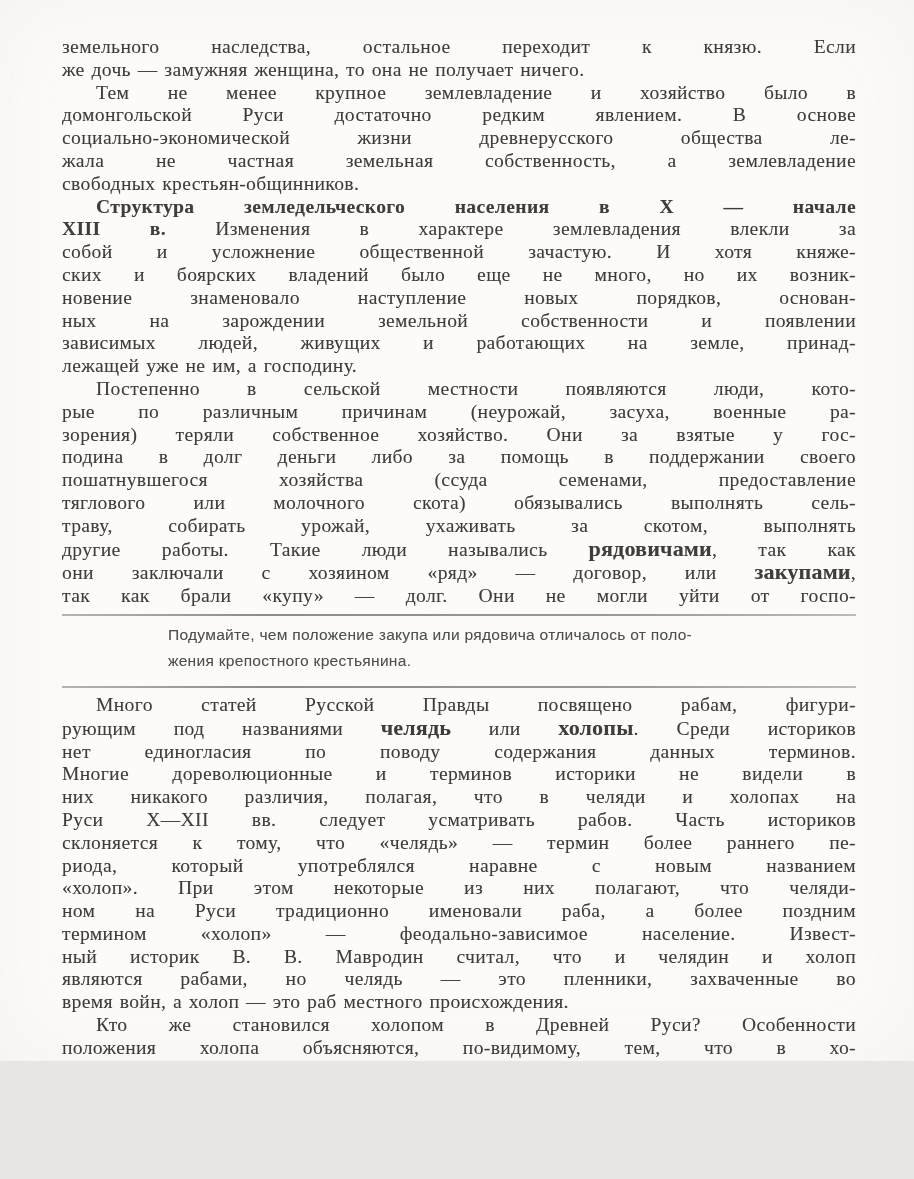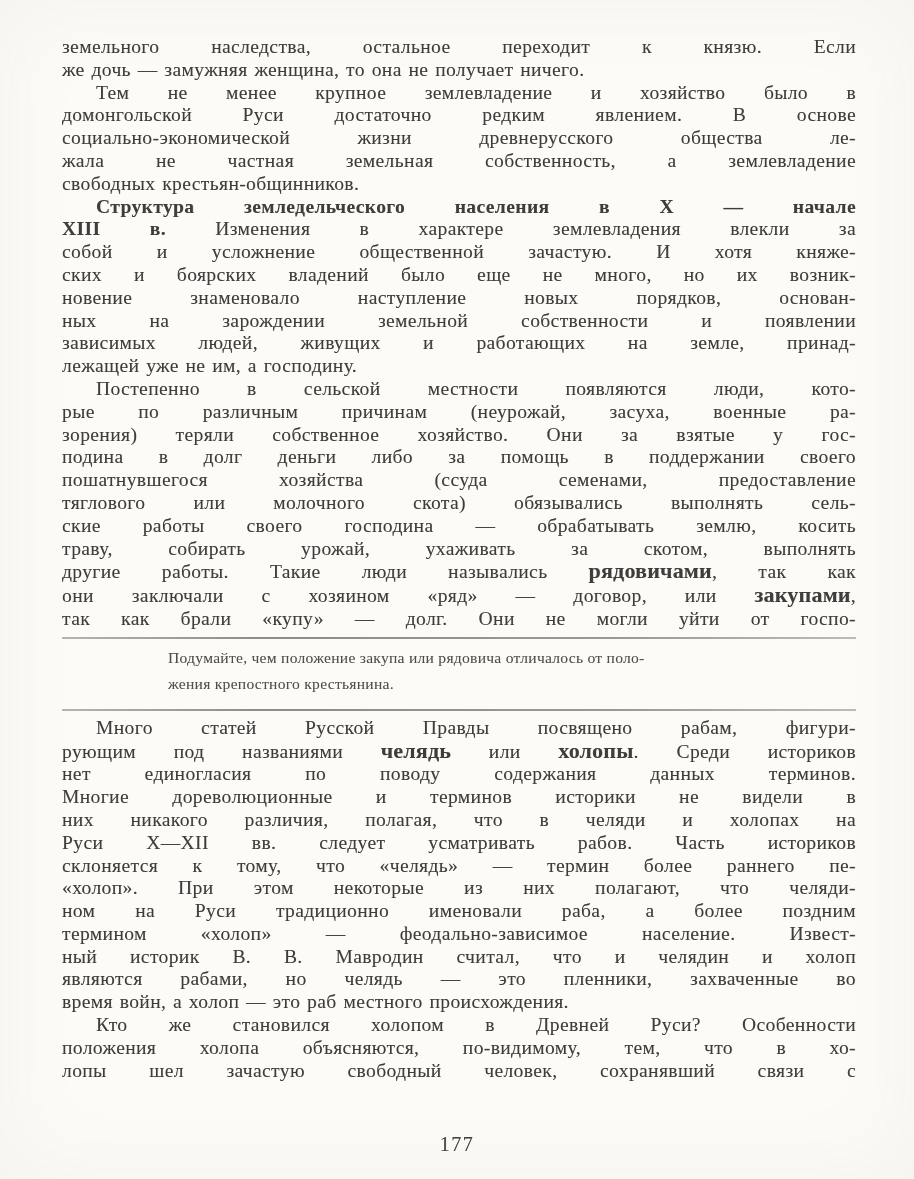--- a/index.html
+++ b/index.html
@@ -1,19 +1,19 @@
 <!DOCTYPE html>
 <html><head>
 <meta charset="utf-8">
 <style>
   html, body { margin: 0; padding: 0; background: #e8e6e2; }
   .page {
     position: relative;
     width: 914px;
-    height: 1179px;
+    height: 1061px;
     margin: 0 auto;
     background: #fcfbf8;
     box-shadow: inset 0 0 90px rgba(120,115,105,0.06);
     overflow: hidden;
     font-family: "Liberation Serif", "DejaVu Serif", serif;
   }
   .text-block {
     position: absolute;
     left: 62px;
     top: 36px;
@@ -41,21 +41,21 @@
     letter-spacing: 0.2px;
   }
   .rule {
     height: 2px;
     background: linear-gradient(to right, #b6b4b1, #8e8c89 25%, #9b9996 70%, #bdbbb8);
     margin: 6px 0;
   }
   .question {
     margin: 4px 0 12px 106px;
     width: 624px;
-    font-family: Liberation Serif, serif;
+    font-family: Liberation Sans, sans-serif;
   }
   .qline {
     font-size: 15.5px;
     line-height: 26px;
     color: #4e4e4c;
     text-align: left;
     letter-spacing: 0.3px;
     text-shadow: 0.2px 0.2px 0.5px rgba(110,110,110,0.3);
   }
   .page-number {
@@ -96,40 +96,40 @@
         <div class="line"><span>зависимых людей, живущих и работающих на земле, принад-</span></div>
         <div class="line end"><span>лежащей уже не им, а господину.</span></div>
       </div>
       <div class="para">
         <div class="line indent"><span>Постепенно в сельской местности появляются люди, кото-</span></div>
         <div class="line"><span>рые по различным причинам (неурожай, засуха, военные ра-</span></div>
         <div class="line"><span>зорения) теряли собственное хозяйство. Они за взятые у гос-</span></div>
         <div class="line"><span>подина в долг деньги либо за помощь в поддержании своего</span></div>
         <div class="line"><span>пошатнувшегося хозяйства (ссуда семенами, предоставление</span></div>
         <div class="line"><span>тяглового или молочного скота) обязывались выполнять сель-</span></div>
-        <div class="line"><span>ские работы своего господина — обрабатывать землю, косить</span></div>
         <div class="line"><span>траву, собирать урожай, ухаживать за скотом, выполнять</span></div>
         <div class="line"><span>другие работы. Такие люди назывались </span><span class="run-term">рядовичами</span><span>, так как</span></div>
         <div class="line"><span>они заключали с хозяином «ряд» — договор, или </span><span class="run-term">закупами</span><span>,</span></div>
         <div class="line"><span>так как брали «купу» — долг. Они не могли уйти от госпо-</span></div>
       </div>
       <div class="rule"></div>
       <div class="question">
         <div class="qline"><span>Подумайте, чем положение закупа или рядовича отличалось от поло-</span></div>
         <div class="qline"><span>жения крепостного крестьянина.</span></div>
       </div>
       <div class="rule"></div>
       <div class="para">
         <div class="line indent"><span>Много статей Русской Правды посвящено рабам, фигури-</span></div>
         <div class="line"><span>рующим под названиями </span><span class="run-term">челядь</span><span> или </span><span class="run-term">холопы</span><span>. Среди историков</span></div>
         <div class="line"><span>нет единогласия по поводу содержания данных терминов.</span></div>
         <div class="line"><span>Многие дореволюционные и терминов историки не видели в</span></div>
         <div class="line"><span>них никакого различия, полагая, что в челяди и холопах на</span></div>
         <div class="line"><span>Руси X—XII вв. следует усматривать рабов. Часть историков</span></div>
         <div class="line"><span>склоняется к тому, что «челядь» — термин более раннего пе-</span></div>
+        <div class="line"><span>риода, который употреблялся наравне с новым названием</span></div>
         <div class="line"><span>«холоп». При этом некоторые из них полагают, что челяди-</span></div>
         <div class="line"><span>ном на Руси традиционно именовали раба, а более поздним</span></div>
         <div class="line"><span>термином «холоп» — феодально-зависимое население. Извест-</span></div>
         <div class="line"><span>ный историк В. В. Мавродин считал, что и челядин и холоп</span></div>
         <div class="line"><span>являются рабами, но челядь — это пленники, захваченные во</span></div>
         <div class="line end"><span>время войн, а холоп — это раб местного происхождения.</span></div>
       </div>
       <div class="para">
         <div class="line indent"><span>Кто же становился холопом в Древней Руси? Особенности</span></div>
         <div class="line"><span>положения холопа объясняются, по-видимому, тем, что в хо-</span></div>

